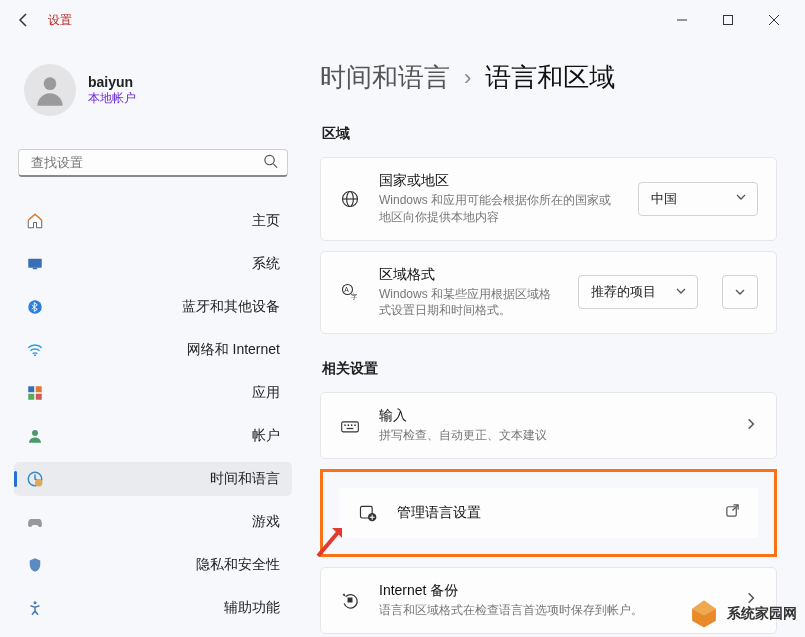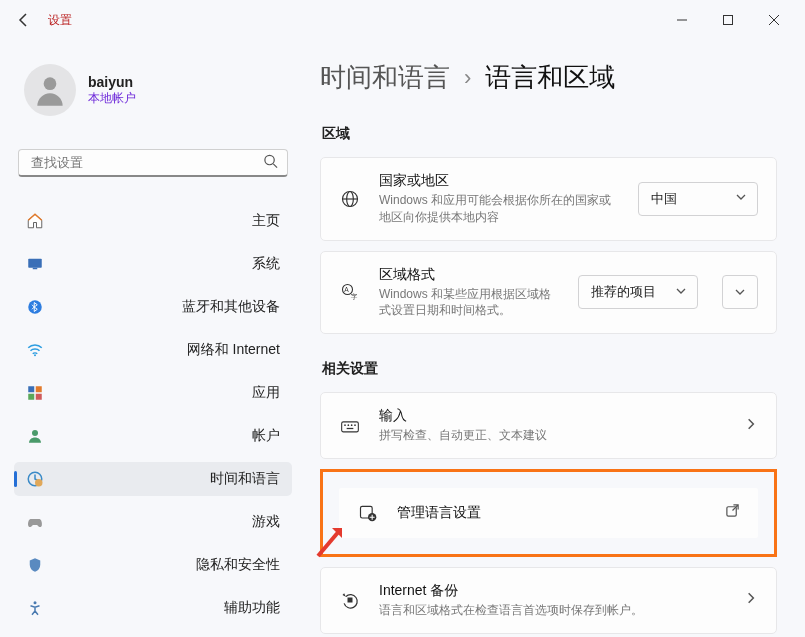--- a/index.html
+++ b/index.html
@@ -322,14 +322,21 @@
       </div>
 
     </div>
   </div>
 
   <svg class="red-arrow" width="36" height="36" viewBox="0 0 36 36">
     <path d="M6 32 L28 6" stroke="#e43a2e" stroke-width="4"></path>
     <path d="M20 4 L30 4 L30 14 Z" fill="#e43a2e"></path>
   </svg>
 
+  <div class="watermark">
+    <svg class="logo" viewBox="0 0 40 40">
+      <path d="M20 4 L34 14 V28 L20 36 L6 28 V14 Z" fill="#e88a2a"></path>
+      <path d="M20 4 L34 14 L20 22 L6 14 Z" fill="#f0a850"></path>
+    </svg>
+    <span>系统家园网</span>
+  </div>
 
 </div>
 
 </body></html>

